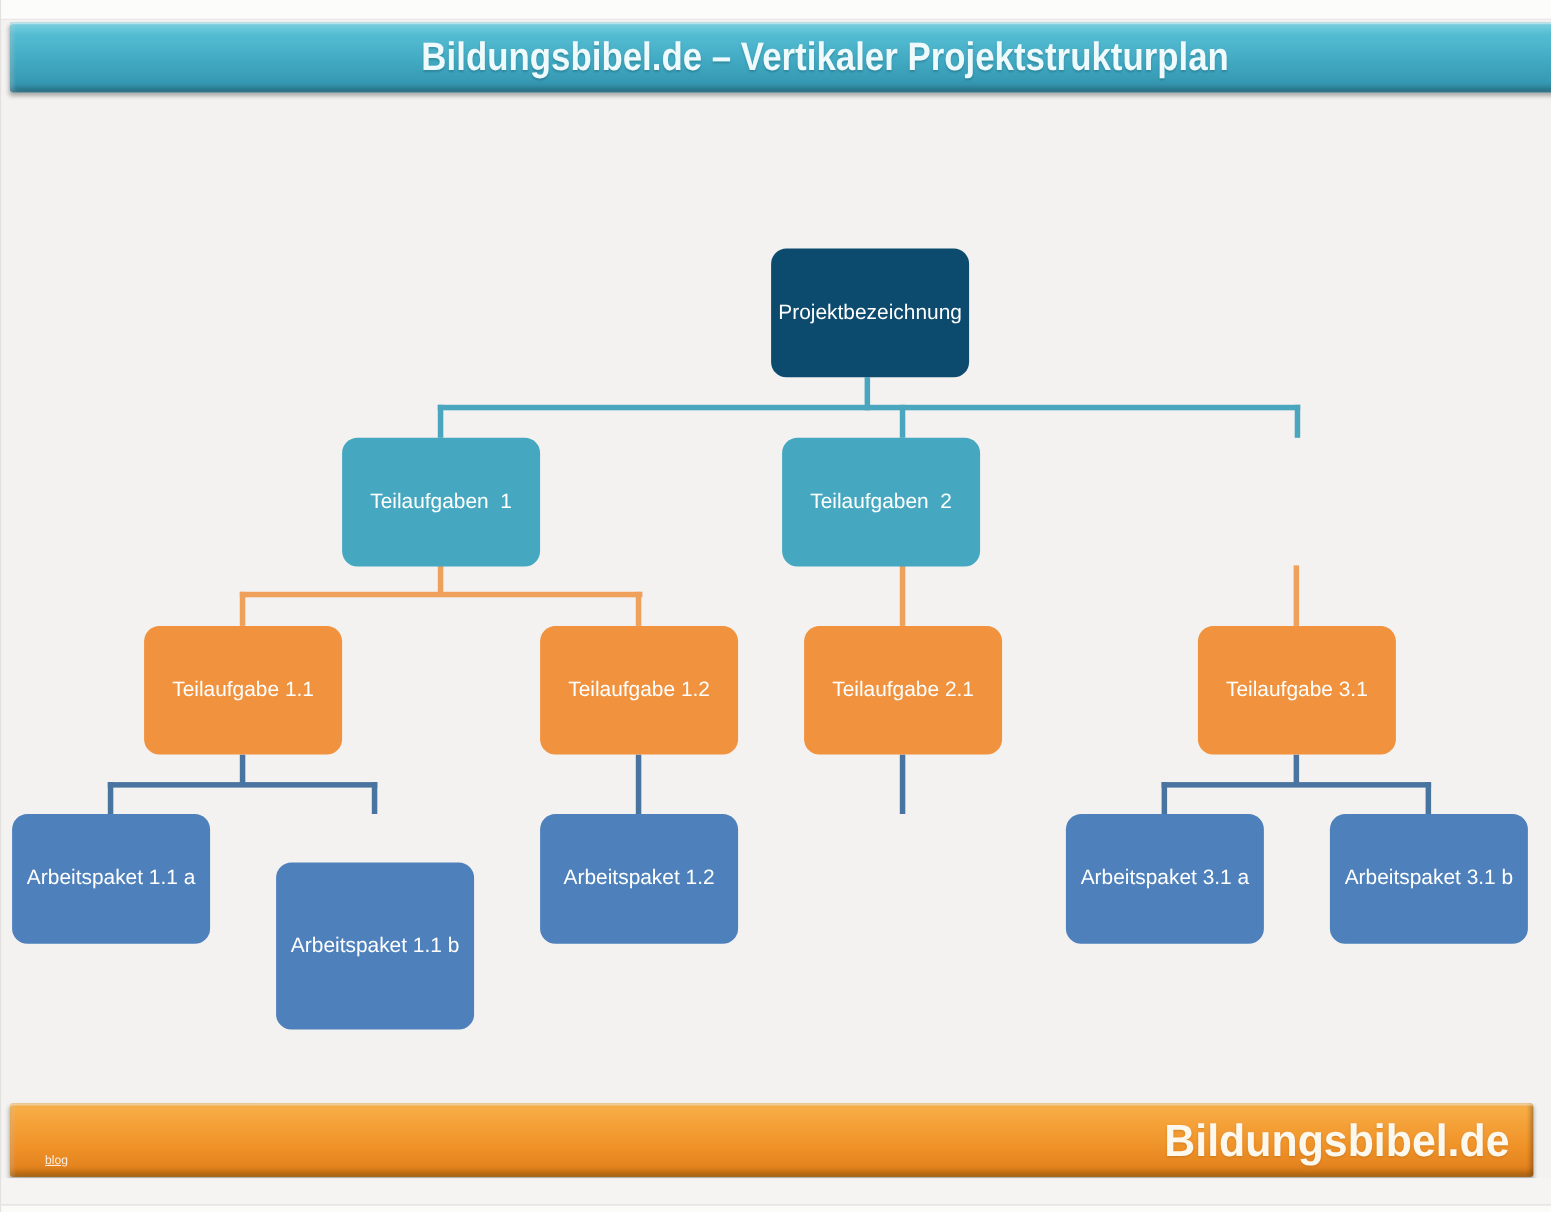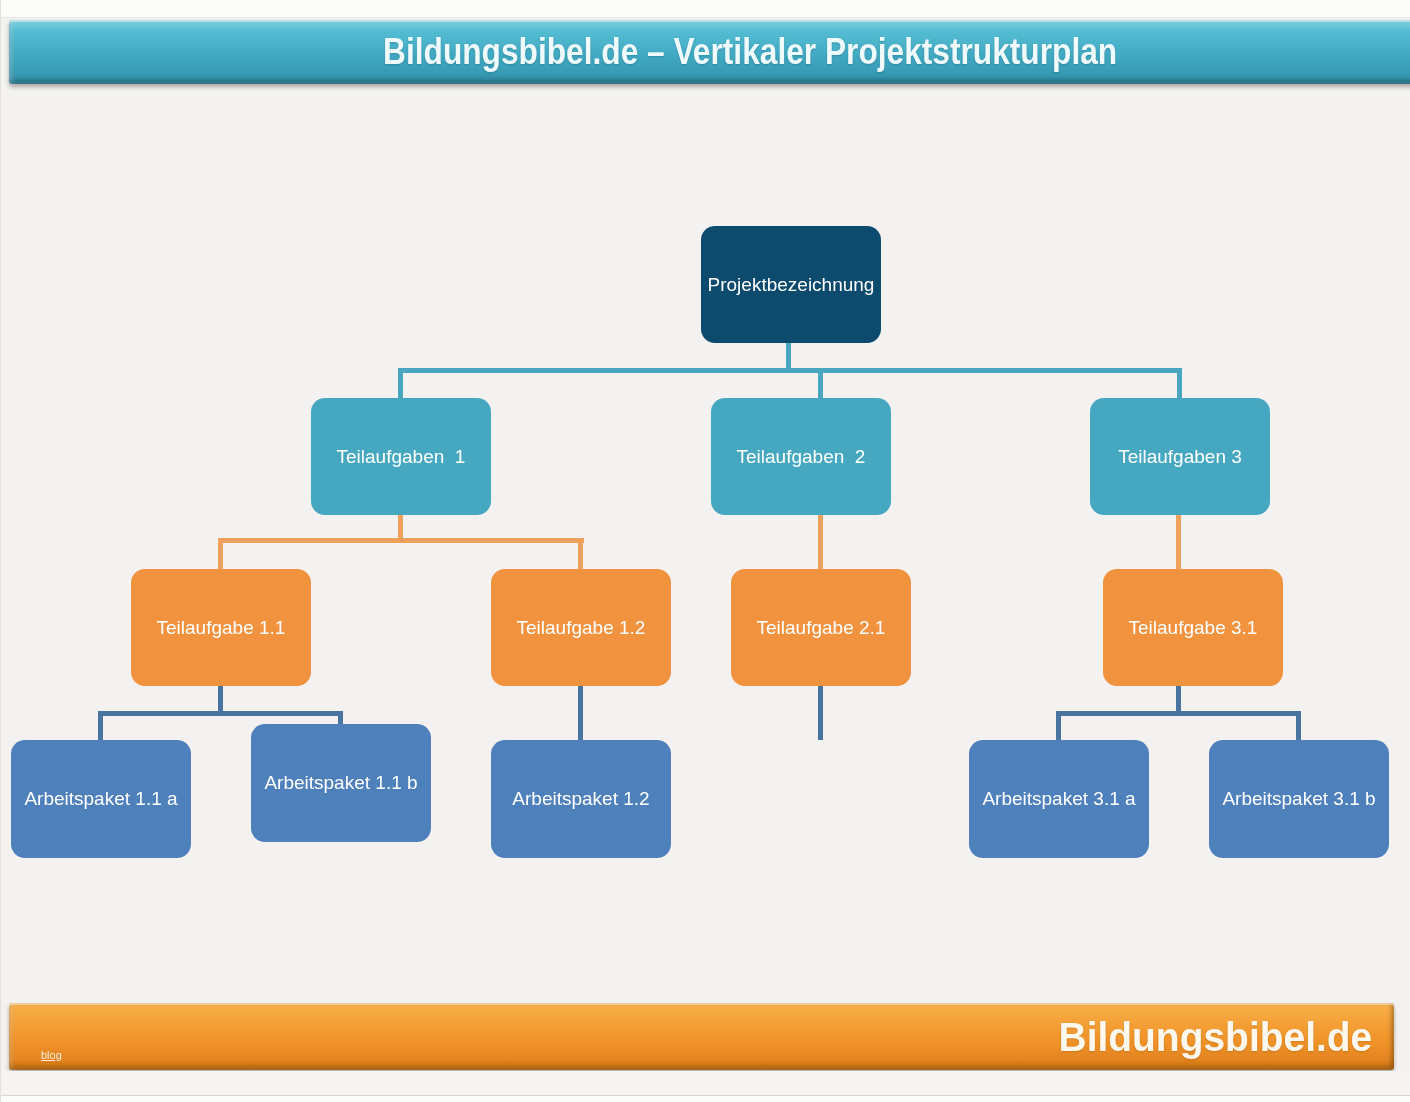--- a/index.html
+++ b/index.html
@@ -49,23 +49,23 @@
   .node.orange{background:#f0923e;}
   .node.blue  {background:#4e80bc;}
 
   .n-root{left:700px;top:226px;}
   .n-t1 {left:310px;top:398px;}
   .n-t2 {left:710px;top:398px;}
   .n-t3 {left:1089px;top:398px;}
   .n-t11{left:130px;top:569px;}
   .n-t12{left:490px;top:569px;}
   .n-t21{left:730px;top:569px;}
-  .n-t31{left:1088px;top:569px;margin-left:14px;}
+  .n-t31{left:1088px;top:569px;}
   .n-a11a{left:10px;top:740px;height:118px;}
-  .n-a11b{left:250px;top:724px;height:118px;}
+  .n-a11b{left:250px;top:784px;height:152px;}
   .n-a12{left:490px;top:740px;height:118px;}
   .n-a21{left:730px;top:740px;height:118px;}
   .n-a31a{left:968px;top:740px;height:118px;}
   .n-a31b{left:1208px;top:740px;height:118px;}
 
   
   .conn{position:absolute;z-index:1;}
   .c-teal  {background:#4aa6be;}
   .c-orange{background:#efa05b;}
   .c-blue  {background:#4a74a0;}
@@ -171,23 +171,20 @@
   <div class="node green n-root">
     <span>Projektbezeichnung</span>
   </div>
 
   <div class="node teal n-t1">
     <span>Teilaufgaben  1</span>
   </div>
   <div class="node teal n-t2">
     <span>Teilaufgaben  2</span>
   </div>
-  <div class="node teal n-t3">
-    <span>Teilaufgaben 3</span>
-  </div>
 
   <div class="node orange n-t11">
     <span>Teilaufgabe 1.1</span>
   </div>
   <div class="node orange n-t12">
     <span>Teilaufgabe 1.2</span>
   </div>
   <div class="node orange n-t21">
     <span>Teilaufgabe 2.1</span>
   </div>

